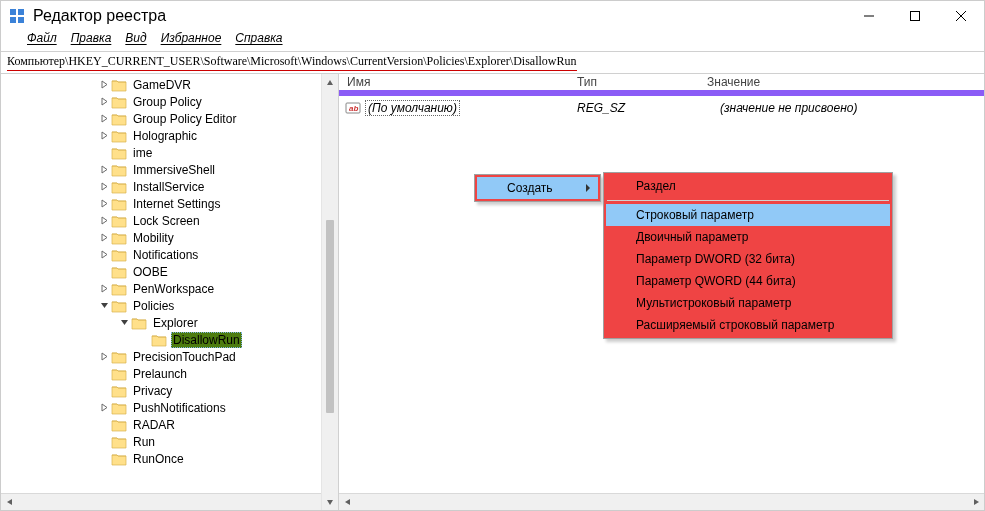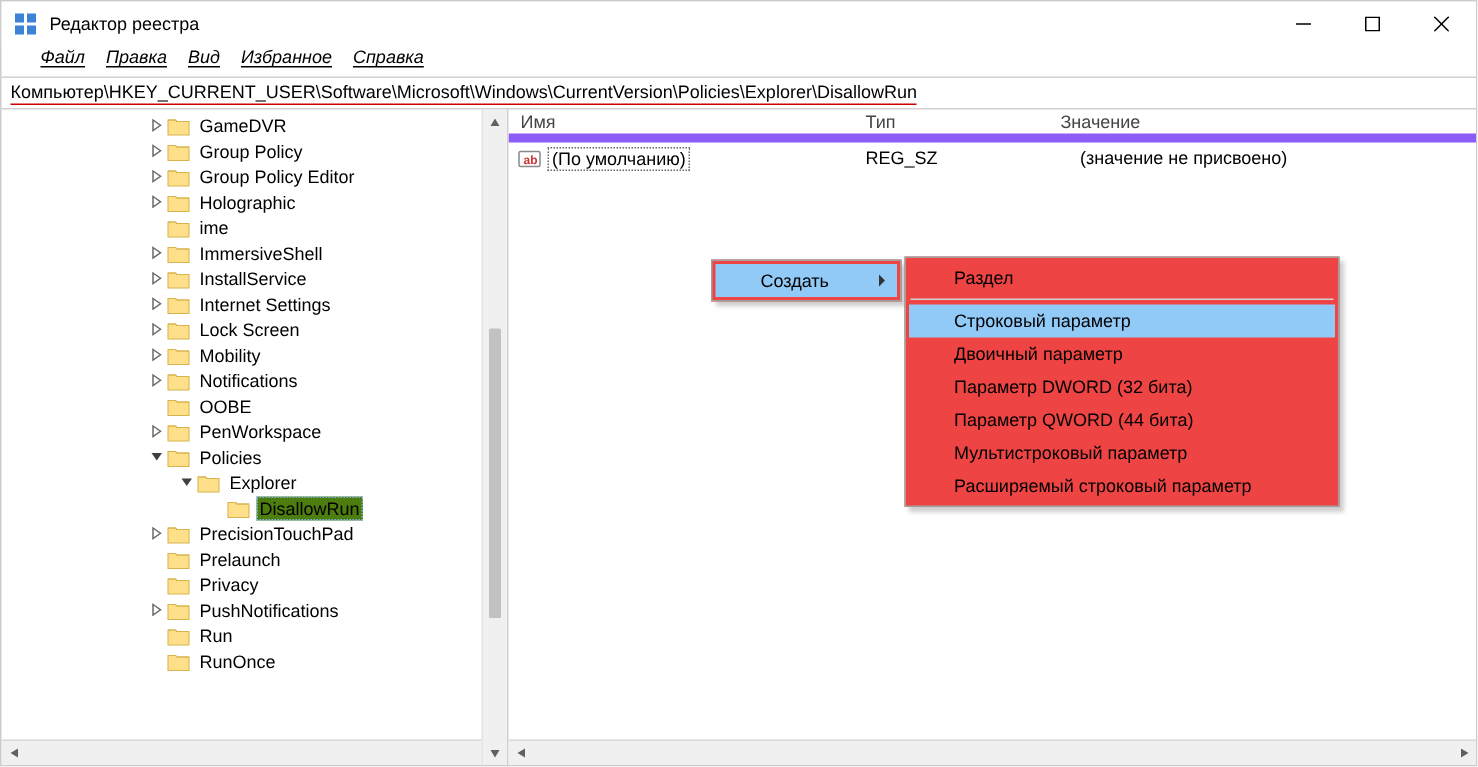--- a/index.html
+++ b/index.html
@@ -1,47 +1,47 @@
 <!DOCTYPE html>
 <html><head>
 <meta charset="utf-8">
 <style>
   * { box-sizing: border-box; }
   html, body { margin: 0; padding: 0; font-family: "Segoe UI", Tahoma, sans-serif; font-size: 12px; color: #000; background: #fff; }
   .window { width: 985px; height: 511px; display: flex; flex-direction: column; border: 1px solid #ccc; position: relative; overflow: hidden; }
   .titlebar { height: 30px; display: flex; align-items: center; padding: 0 0 0 8px; background: #fff; }
   .title-icon { width: 16px; height: 16px; margin-right: 8px; display: inline-flex; align-items: center; justify-content: center; }
-  .title-text { flex: 1; font-size: 12px; }
+  .title-text { flex: 1; font-size: 16px; }
   .win-buttons { display: flex; }
   .win-btn { width: 46px; height: 30px; display: flex; align-items: center; justify-content: center; }
   .win-btn svg { display: block; }
   .menubar { height: 20px; display: flex; align-items: flex-start; padding: 0 26px; gap: 14px; font-style: italic; }
   .menu-item { text-decoration: underline; text-decoration-color: #000; text-underline-offset: 2px; cursor: default; }
   .addressbar { padding: 2px 6px 2px 6px; font-size: 12px; }
-  .addr-underline { border-bottom: 1px solid #c00; display: inline-block; padding-bottom: 1px; }
+  .addr-underline { border-bottom: 1px solid #c00; display: inline-block; padding-bottom: 1px; font-family: Liberation Serif, serif; }
   .divider { height: 1px; background: #d0d0d0; }
   .content { flex: 1; display: flex; min-height: 0; }
   .tree-pane { width: 338px; border-right: 1px solid #d0d0d0; overflow: hidden; position: relative; display: flex; flex-direction: column; }
   .tree-scroll { flex: 1; overflow-y: auto; overflow-x: auto; }
   .tree { padding: 2px 0 2px 0; }
   .row { display: flex; align-items: center; height: 17px; white-space: nowrap; padding-right: 8px; }
   .expander { width: 14px; height: 14px; display: inline-flex; align-items: center; justify-content: center; color: #6a6a6a; cursor: default; flex-shrink: 0; }
   .indent { display: inline-block; flex-shrink: 0; }
   .folder { width: 16px; height: 14px; margin-right: 4px; flex-shrink: 0; display: inline-flex; }
   .folder svg { display: block; }
   .label { padding: 0 2px; }
   .row.sel .label { background: #4d7c0f; border: 1px dotted #7eb4ea; padding: 0 1px; }
   .list-pane { flex: 1; display: flex; flex-direction: column; overflow: hidden; position: relative; }
   .list-header { display: flex; height: 22px; align-items: center; border-bottom: 6px solid #8b5cf6; color: #444; }
   .col { padding: 0 8px; }
   .col.name { width: 230px; }
   .col.type { width: 130px; }
   .col.value { flex: 1; }
   .list-body { flex: 1; padding-top: 3px; position: relative; }
-  .value-row { display: flex; height: 18px; }
+  .value-row { display: flex; align-items: center; height: 18px; font-style: italic; }
   .v-icon { width: 16px; height: 16px; margin-left: 6px; margin-right: 4px; display: inline-flex; align-items: center; justify-content: center; flex-shrink: 0; }
   .v-name-cell { width: 204px; }
   .v-name { border: 1px dotted #666; padding: 0 2px; display: inline-block; }
   .v-type { width: 130px; padding: 0 8px; }
   .v-value { flex: 1; padding: 0 8px; margin-left: 13px; }
   .hscroll { height: 17px; background: #f0f0f0; border-top: 1px solid #d9d9d9; display: flex; align-items: center; }
   .hscroll .arrow { width: 17px; height: 17px; display: flex; align-items: center; justify-content: center; color: #606060; }
   .hscroll .track { flex: 1; }
 
   
@@ -396,20 +396,31 @@
             </div>
             <div class="row">
               <span class="indent" style="width: 96px;"></span>
               <span class="expander"></span>
               <span class="folder">
                 <svg width="16" height="14" viewBox="0 0 16 14">
                   <path d="M1 3 h5 l1 1 h8 v9 H1 Z" fill="#ffe08a" stroke="#d8b34d" stroke-width="0.7"></path>
                   <path d="M1 3 h5 l1 1 h8" fill="none" stroke="#d8b34d" stroke-width="0.7"></path>
                 </svg>
               </span>
+              <span class="label">RADAR</span>
+            </div>
+            <div class="row">
+              <span class="indent" style="width: 96px;"></span>
+              <span class="expander"></span>
+              <span class="folder">
+                <svg width="16" height="14" viewBox="0 0 16 14">
+                  <path d="M1 3 h5 l1 1 h8 v9 H1 Z" fill="#ffe08a" stroke="#d8b34d" stroke-width="0.7"></path>
+                  <path d="M1 3 h5 l1 1 h8" fill="none" stroke="#d8b34d" stroke-width="0.7"></path>
+                </svg>
+              </span>
               <span class="label">Run</span>
             </div>
             <div class="row">
               <span class="indent" style="width: 96px;"></span>
               <span class="expander"></span>
               <span class="folder">
                 <svg width="16" height="14" viewBox="0 0 16 14">
                   <path d="M1 3 h5 l1 1 h8 v9 H1 Z" fill="#ffe08a" stroke="#d8b34d" stroke-width="0.7"></path>
                   <path d="M1 3 h5 l1 1 h8" fill="none" stroke="#d8b34d" stroke-width="0.7"></path>
                 </svg>

